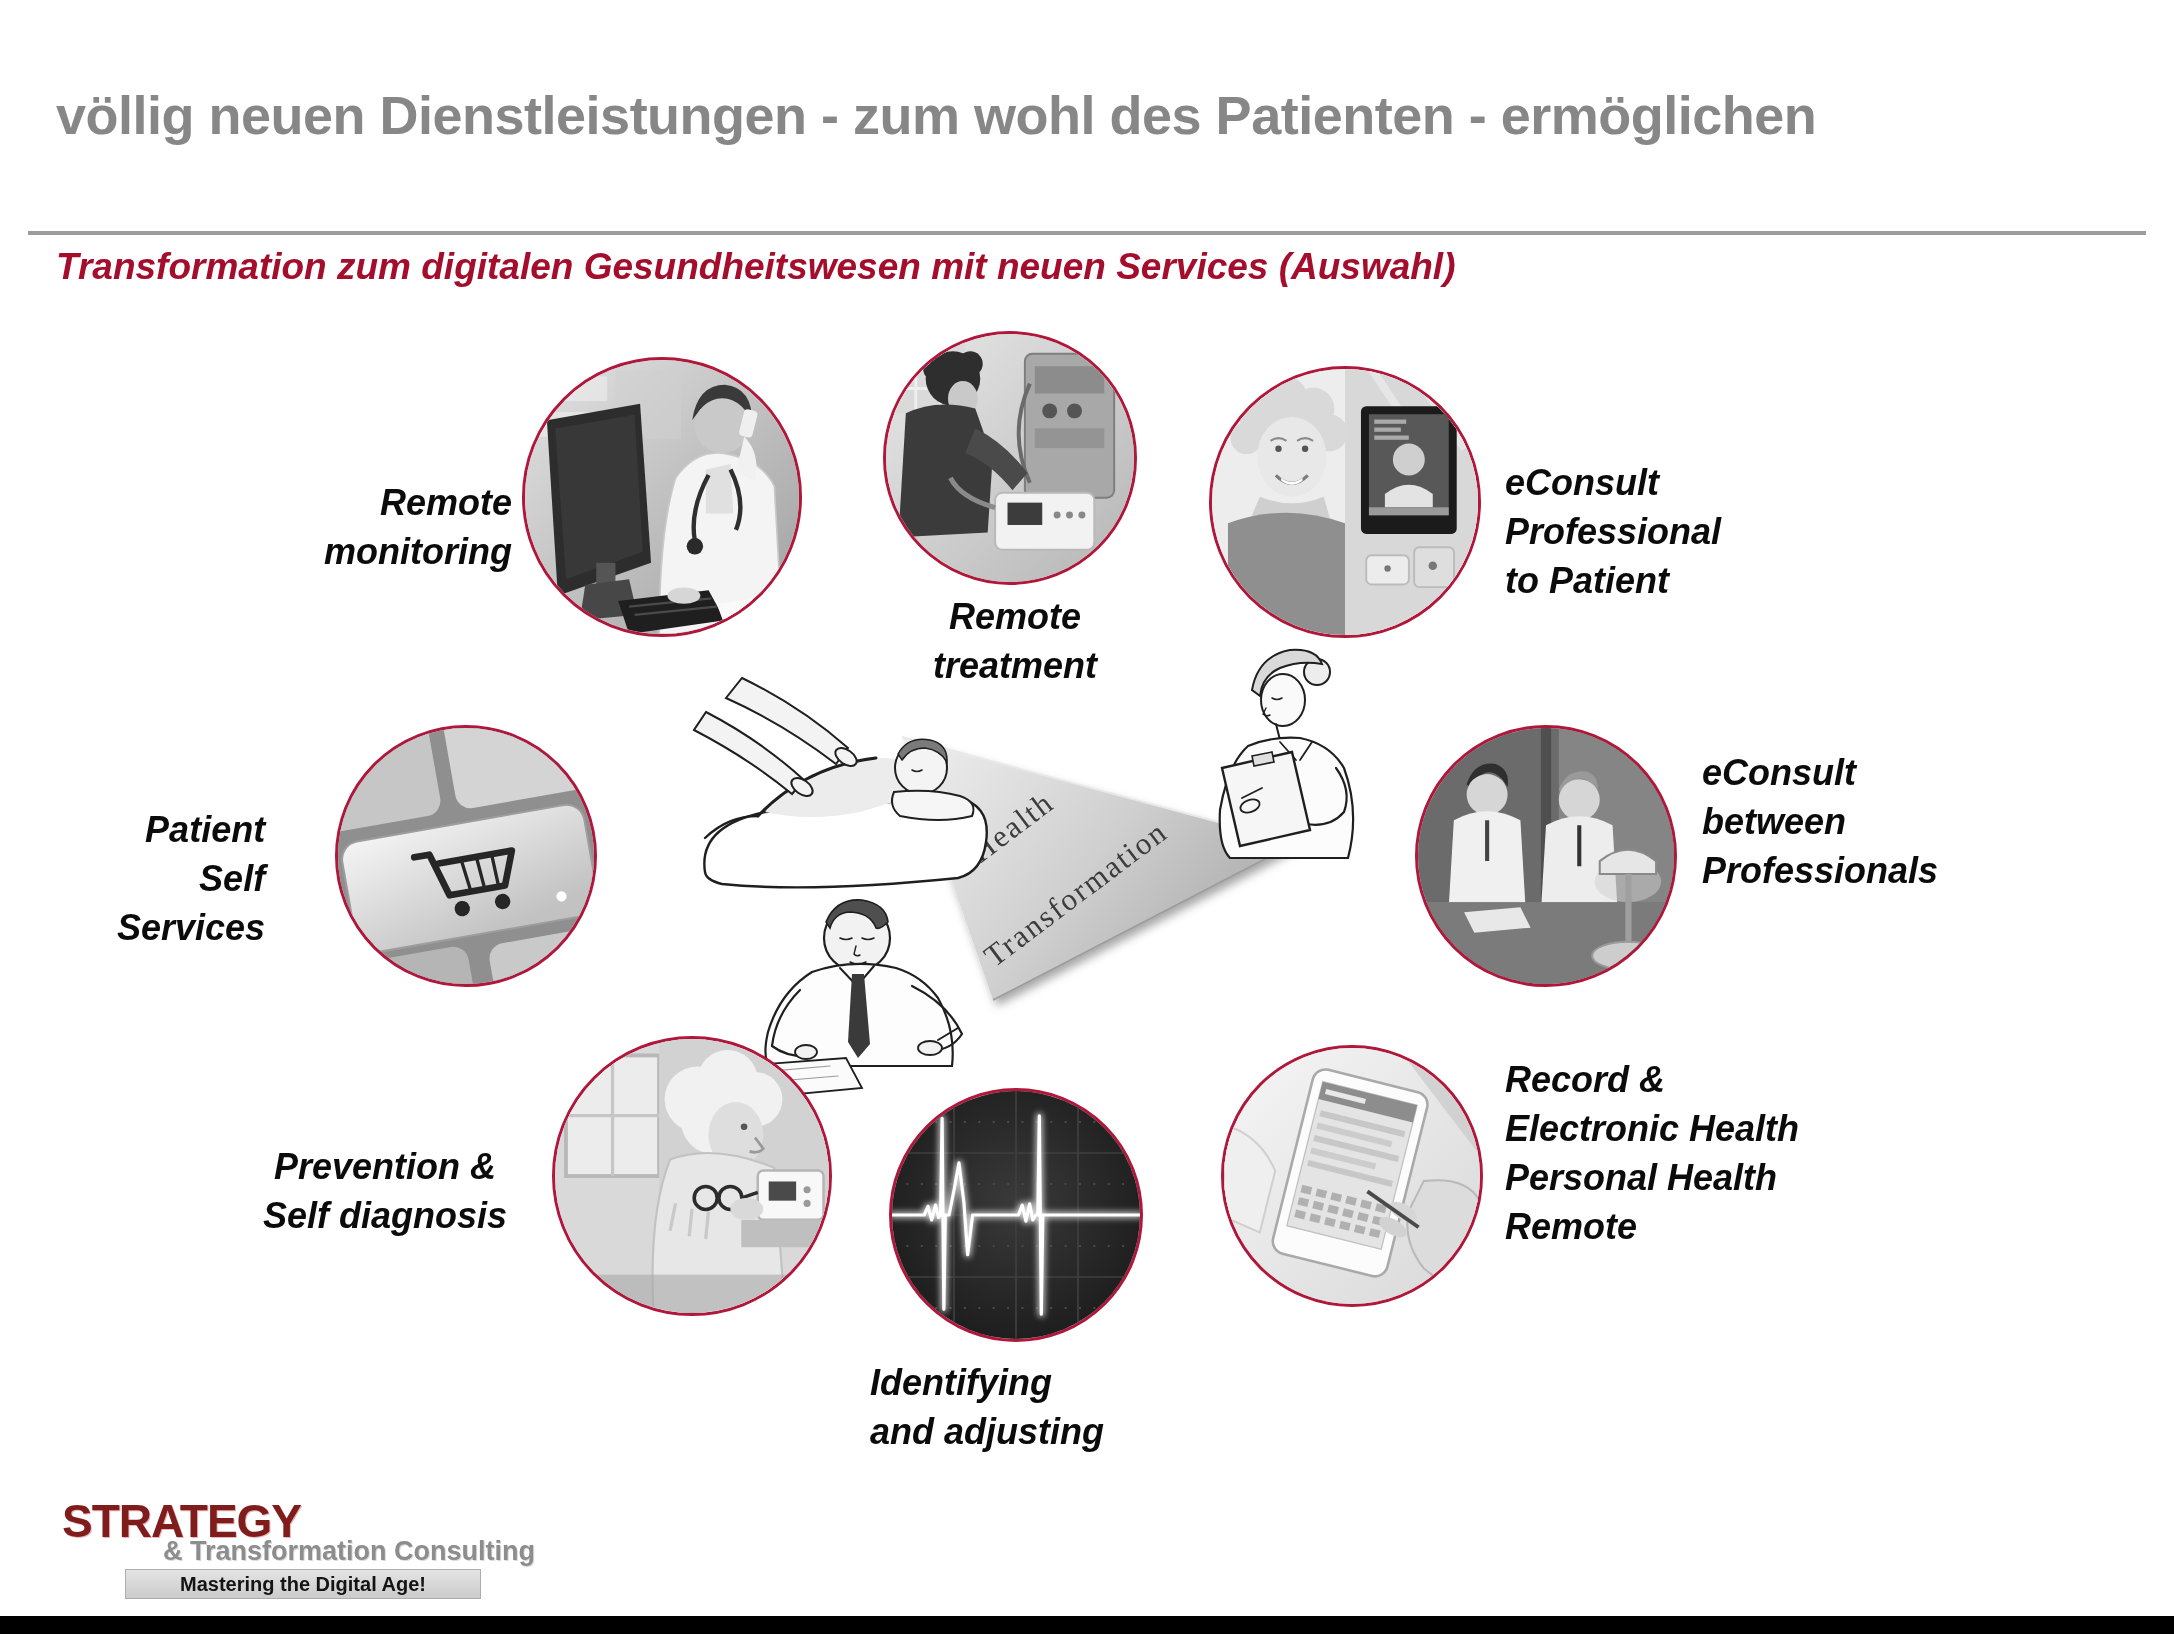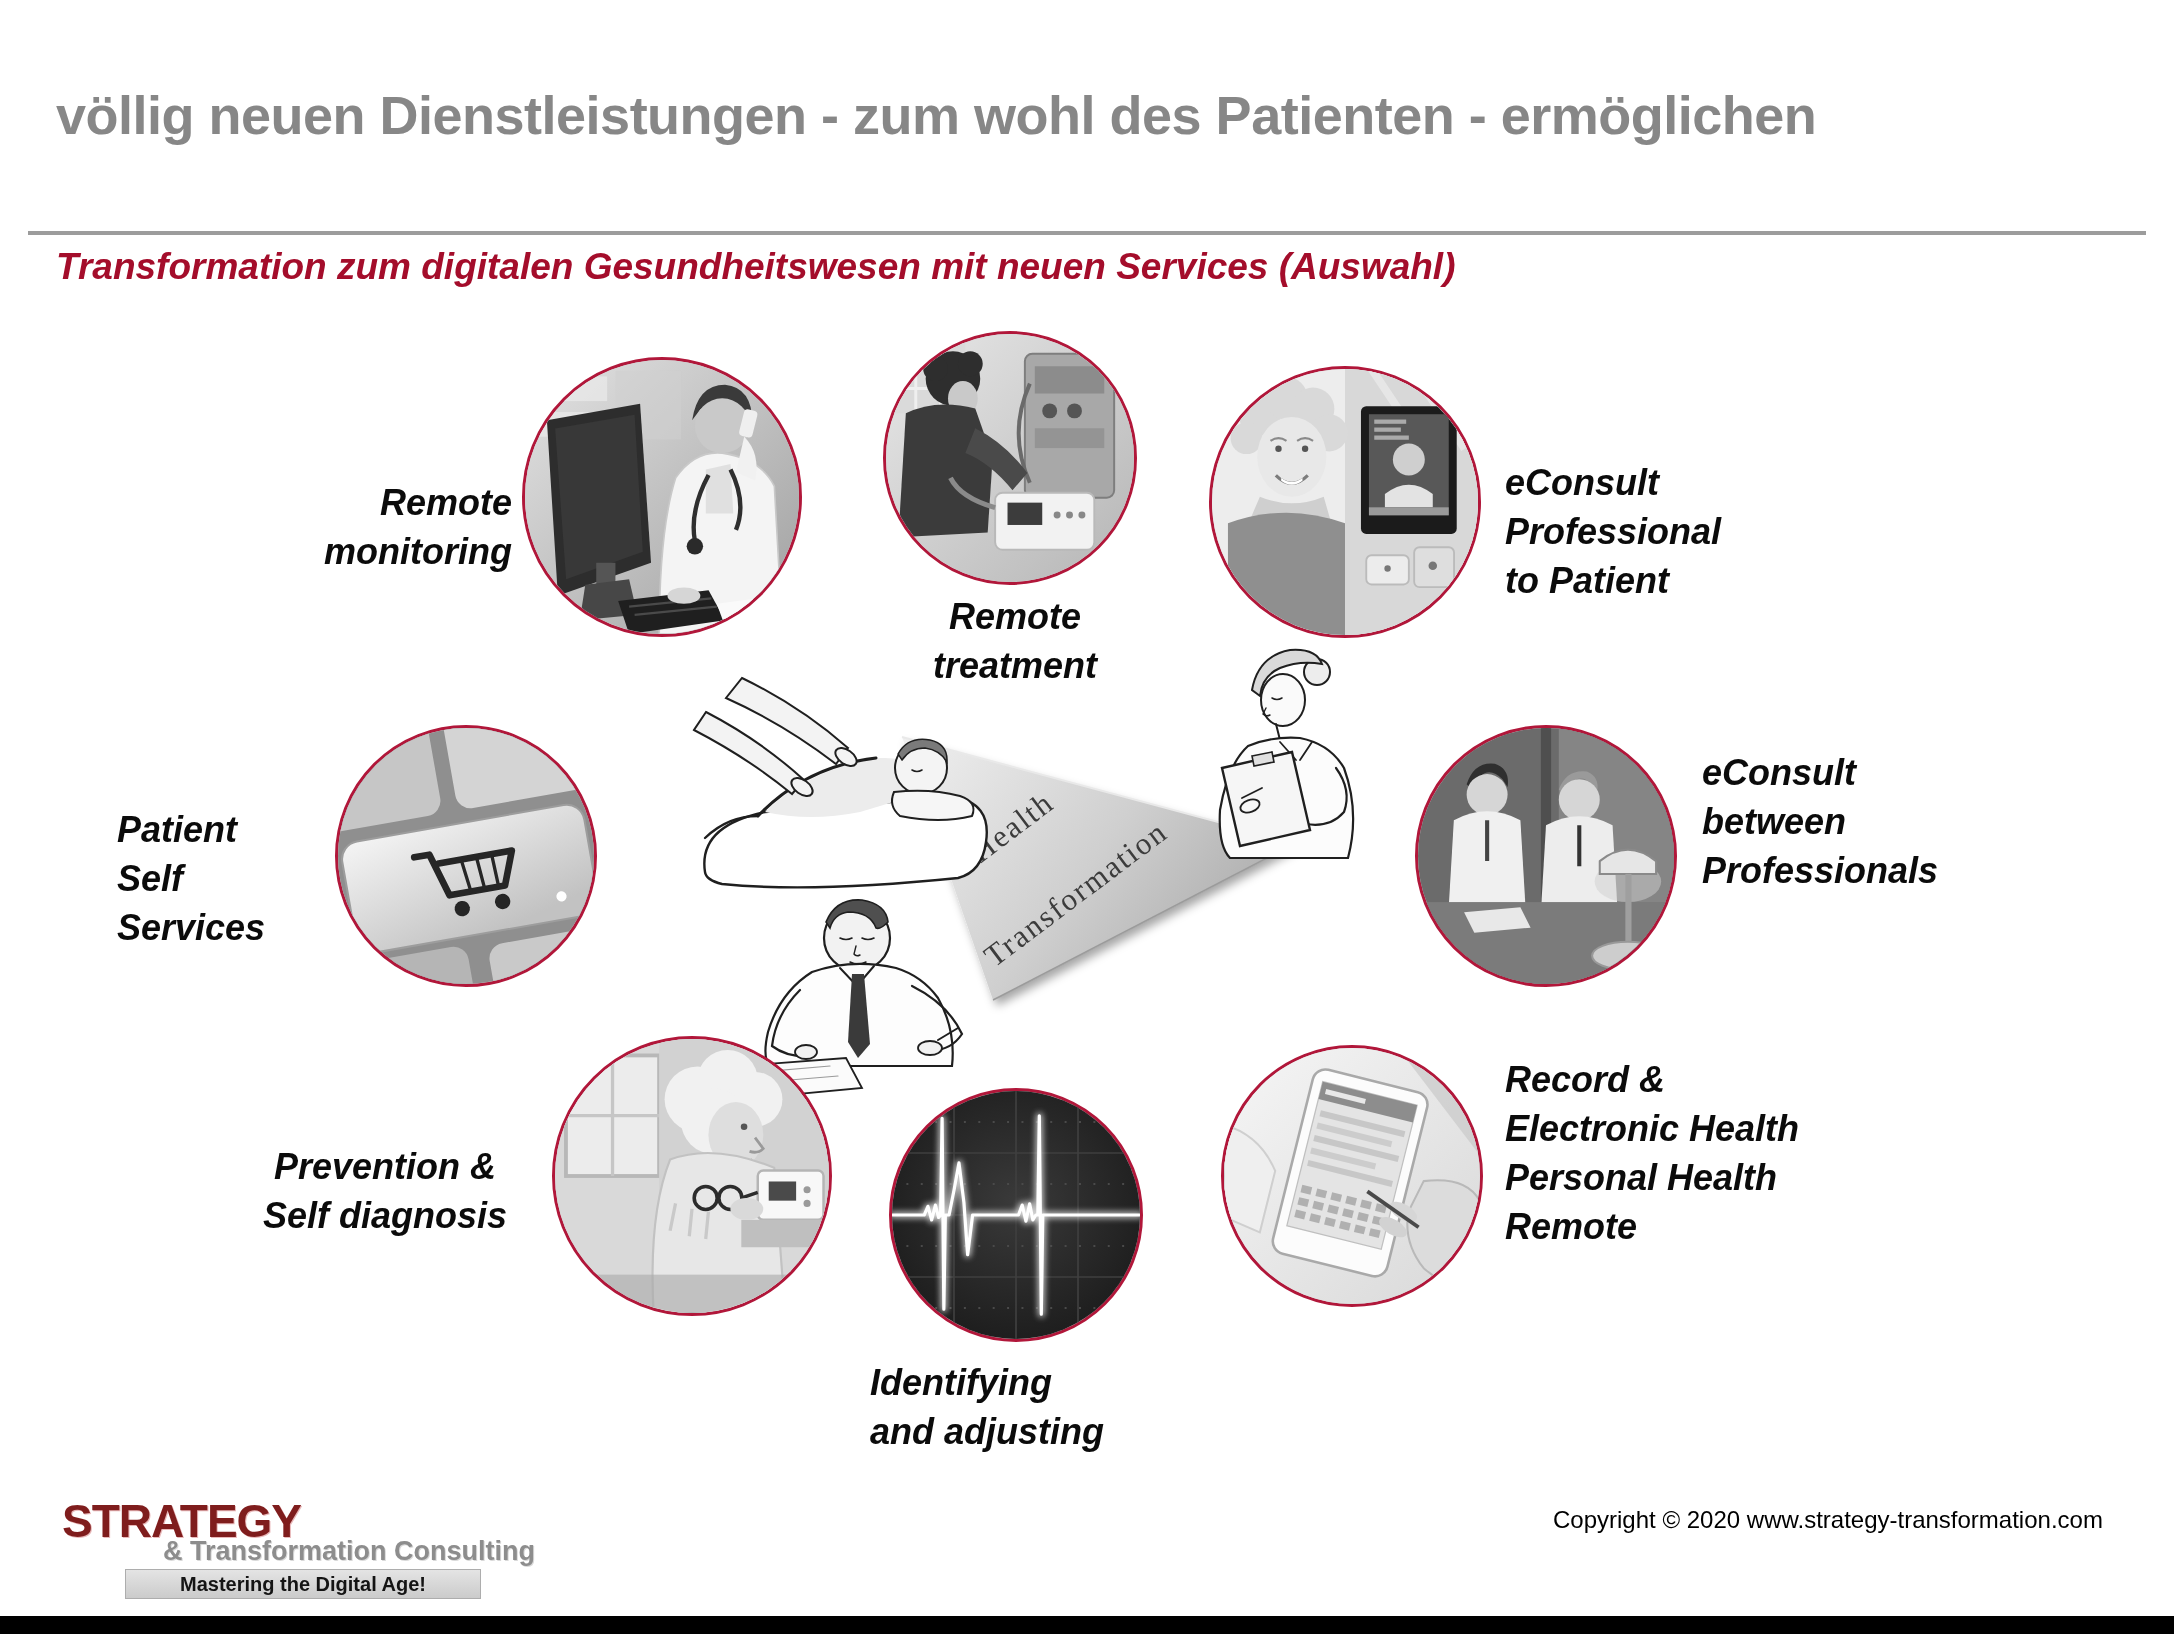--- a/index.html
+++ b/index.html
@@ -371,21 +371,21 @@
     <div>Professional</div>
     <div>to Patient</div>
   </div>
 
   <div class="svc-label" style="left:1702px;top:748px;">
     <div>eConsult</div>
     <div>between</div>
     <div>Professionals</div>
   </div>
 
-  <div class="svc-label" style="left:117px;top:805px;">
+  <div class="svc-label" style="left:117px;top:805px;text-align:right;">
     <div>Patient</div>
     <div>Self</div>
     <div>Services</div>
   </div>
 
   <div class="svc-label" style="left:215px;top:1142px;width:340px;text-align:center;">
     <div>Prevention &amp;</div>
     <div>Self diagnosis</div>
   </div>
 
@@ -397,16 +397,15 @@
   <div class="svc-label" style="left:1505px;top:1055px;">
     <div>Record &amp;</div>
     <div>Electronic Health</div>
     <div>Personal Health</div>
     <div>Remote</div>
   </div>
 
   <div class="logo-l1">STRATEGY</div>
   <div class="logo-l2">&amp; Transformation Consulting</div>
   <div class="logo-bar">Mastering the Digital Age!</div>
-  <div class="copyright">Copyright © 2020 www.strategy-transformation.com</div>
   <div class="bottom-bar"></div>
 
 </div>
 
 </body></html>

